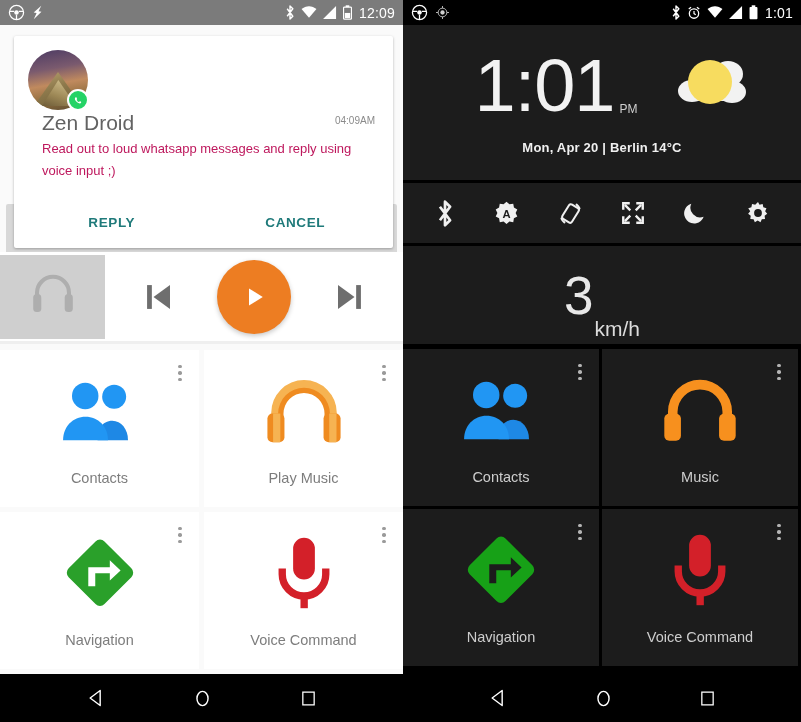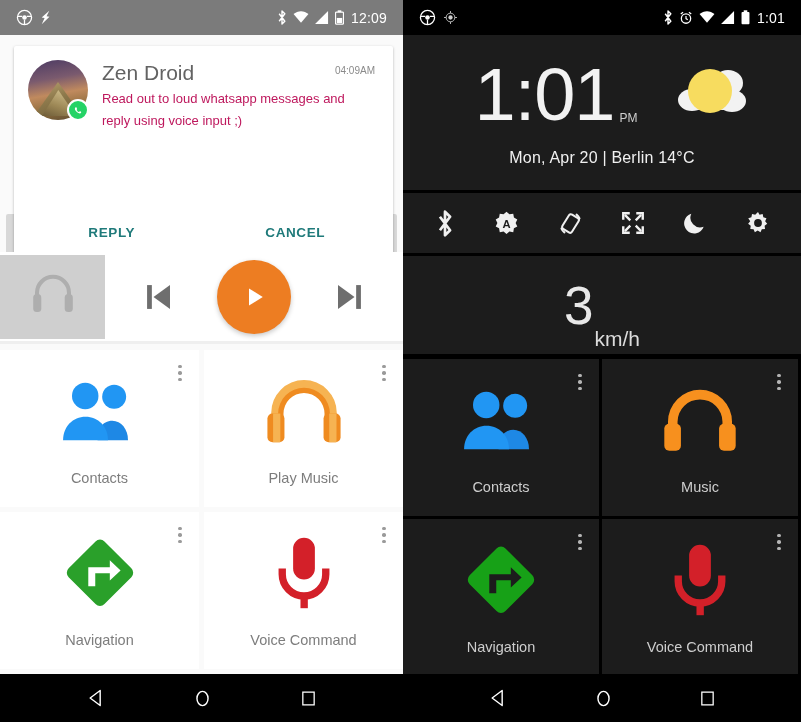--- a/index.html
+++ b/index.html
@@ -7,40 +7,40 @@
               font-family:"Liberation Sans", sans-serif; }
 
   .screen { position:relative; width:801px; height:722px; display:flex; }
 
   
   .panel { position:relative; height:722px; overflow:hidden; }
   .panel-left  { width:403px; background:#fafafa; }
   .panel-right { width:398px; background:#000; }
 
   
-  .statusbar { height:35px; display:flex; align-items:center; padding:0 16px; }
+  .statusbar { height:25px; display:flex; align-items:center; padding:0 8px; }
   .sb-left  { background:#7b7b7b; }
   .sb-right { background:#000; }
   .sb-spacer { flex:1; }
   .sb-icons { display:flex; align-items:center; gap:6px; }
   .sb-time { color:#fff; font-size:14px; margin-left:7px; letter-spacing:.2px; }
   .sb-ico { display:inline-flex; align-items:center; }
 
   
   .notif-wrap { position:relative; padding:0 0 0 0; }
   .notif-behind {
     position:absolute; left:6px; right:6px; top:168px; height:62px;
     background:#d8d8d8; border-radius:2px;
   }
   .notif-card {
     position:relative; margin:11px 10px 0 14px; background:#fff;
     border-radius:2px; box-shadow:0 1px 3px rgba(0,0,0,.28);
     padding:14px 14px 0 14px; height:212px;
   }
-  .notif-head { display:flex; align-items:flex-start; }
+  .notif-head { display:flex; align-items:flex-start;flex-direction:column; }
   .avatar-wrap { position:relative; width:60px; height:60px; flex:0 0 60px; }
   .avatar {
     width:60px; height:60px; border-radius:50%; overflow:hidden;
     background:linear-gradient(170deg,#4b3a63 0%,#7a5a6e 32%,#c08a5e 55%,#8a6a3a 80%,#5a4a33 100%);
     position:relative;
   }
   .avatar .pyr {
     position:absolute; left:6px; bottom:4px; width:48px; height:34px;
     background:linear-gradient(160deg,#b9a271 0%,#8e7a4c 45%,#6b5a36 100%);
     clip-path: polygon(50% 0%, 100% 100%, 0% 100%);
@@ -109,21 +109,21 @@
 
   
   .clock-block {
     position:relative; height:155px; background:#1c1c1c; margin:0 0 3px 0;
     display:flex; flex-direction:column; align-items:center; justify-content:center;
   }
   .clock-row { display:flex; align-items:flex-end; justify-content:center; width:100%; padding-left:18px; }
   .clock-time { font-size:74px; color:#f2f2f2; line-height:72px; font-weight:300; letter-spacing:-1px; }
   .clock-ampm { font-size:12px; color:#cfcfcf; margin:0 0 6px 5px; }
   .weather-ico { margin-left:38px; margin-bottom:6px; position:relative; width:72px; height:62px; }
-  .clock-sub { margin-top:18px; font-size:16px; color:#f0f0f0; font-weight:normal; letter-spacing:.2px; }
+  .clock-sub { margin-top:18px; font-size:13px; color:#f0f0f0; font-weight:bold; letter-spacing:.2px; }
 
   .toggle-row {
     height:60px; background:#1c1c1c; margin-bottom:3px;
     display:flex; align-items:center; justify-content:space-around; padding:0 12px;
   }
   .toggle-btn { background:none; border:none; cursor:pointer; display:flex; padding:4px; }
 
   .speed-block {
     height:98px; background:#1c1c1c; margin-bottom:5px;
     display:flex; align-items:center; justify-content:center;

